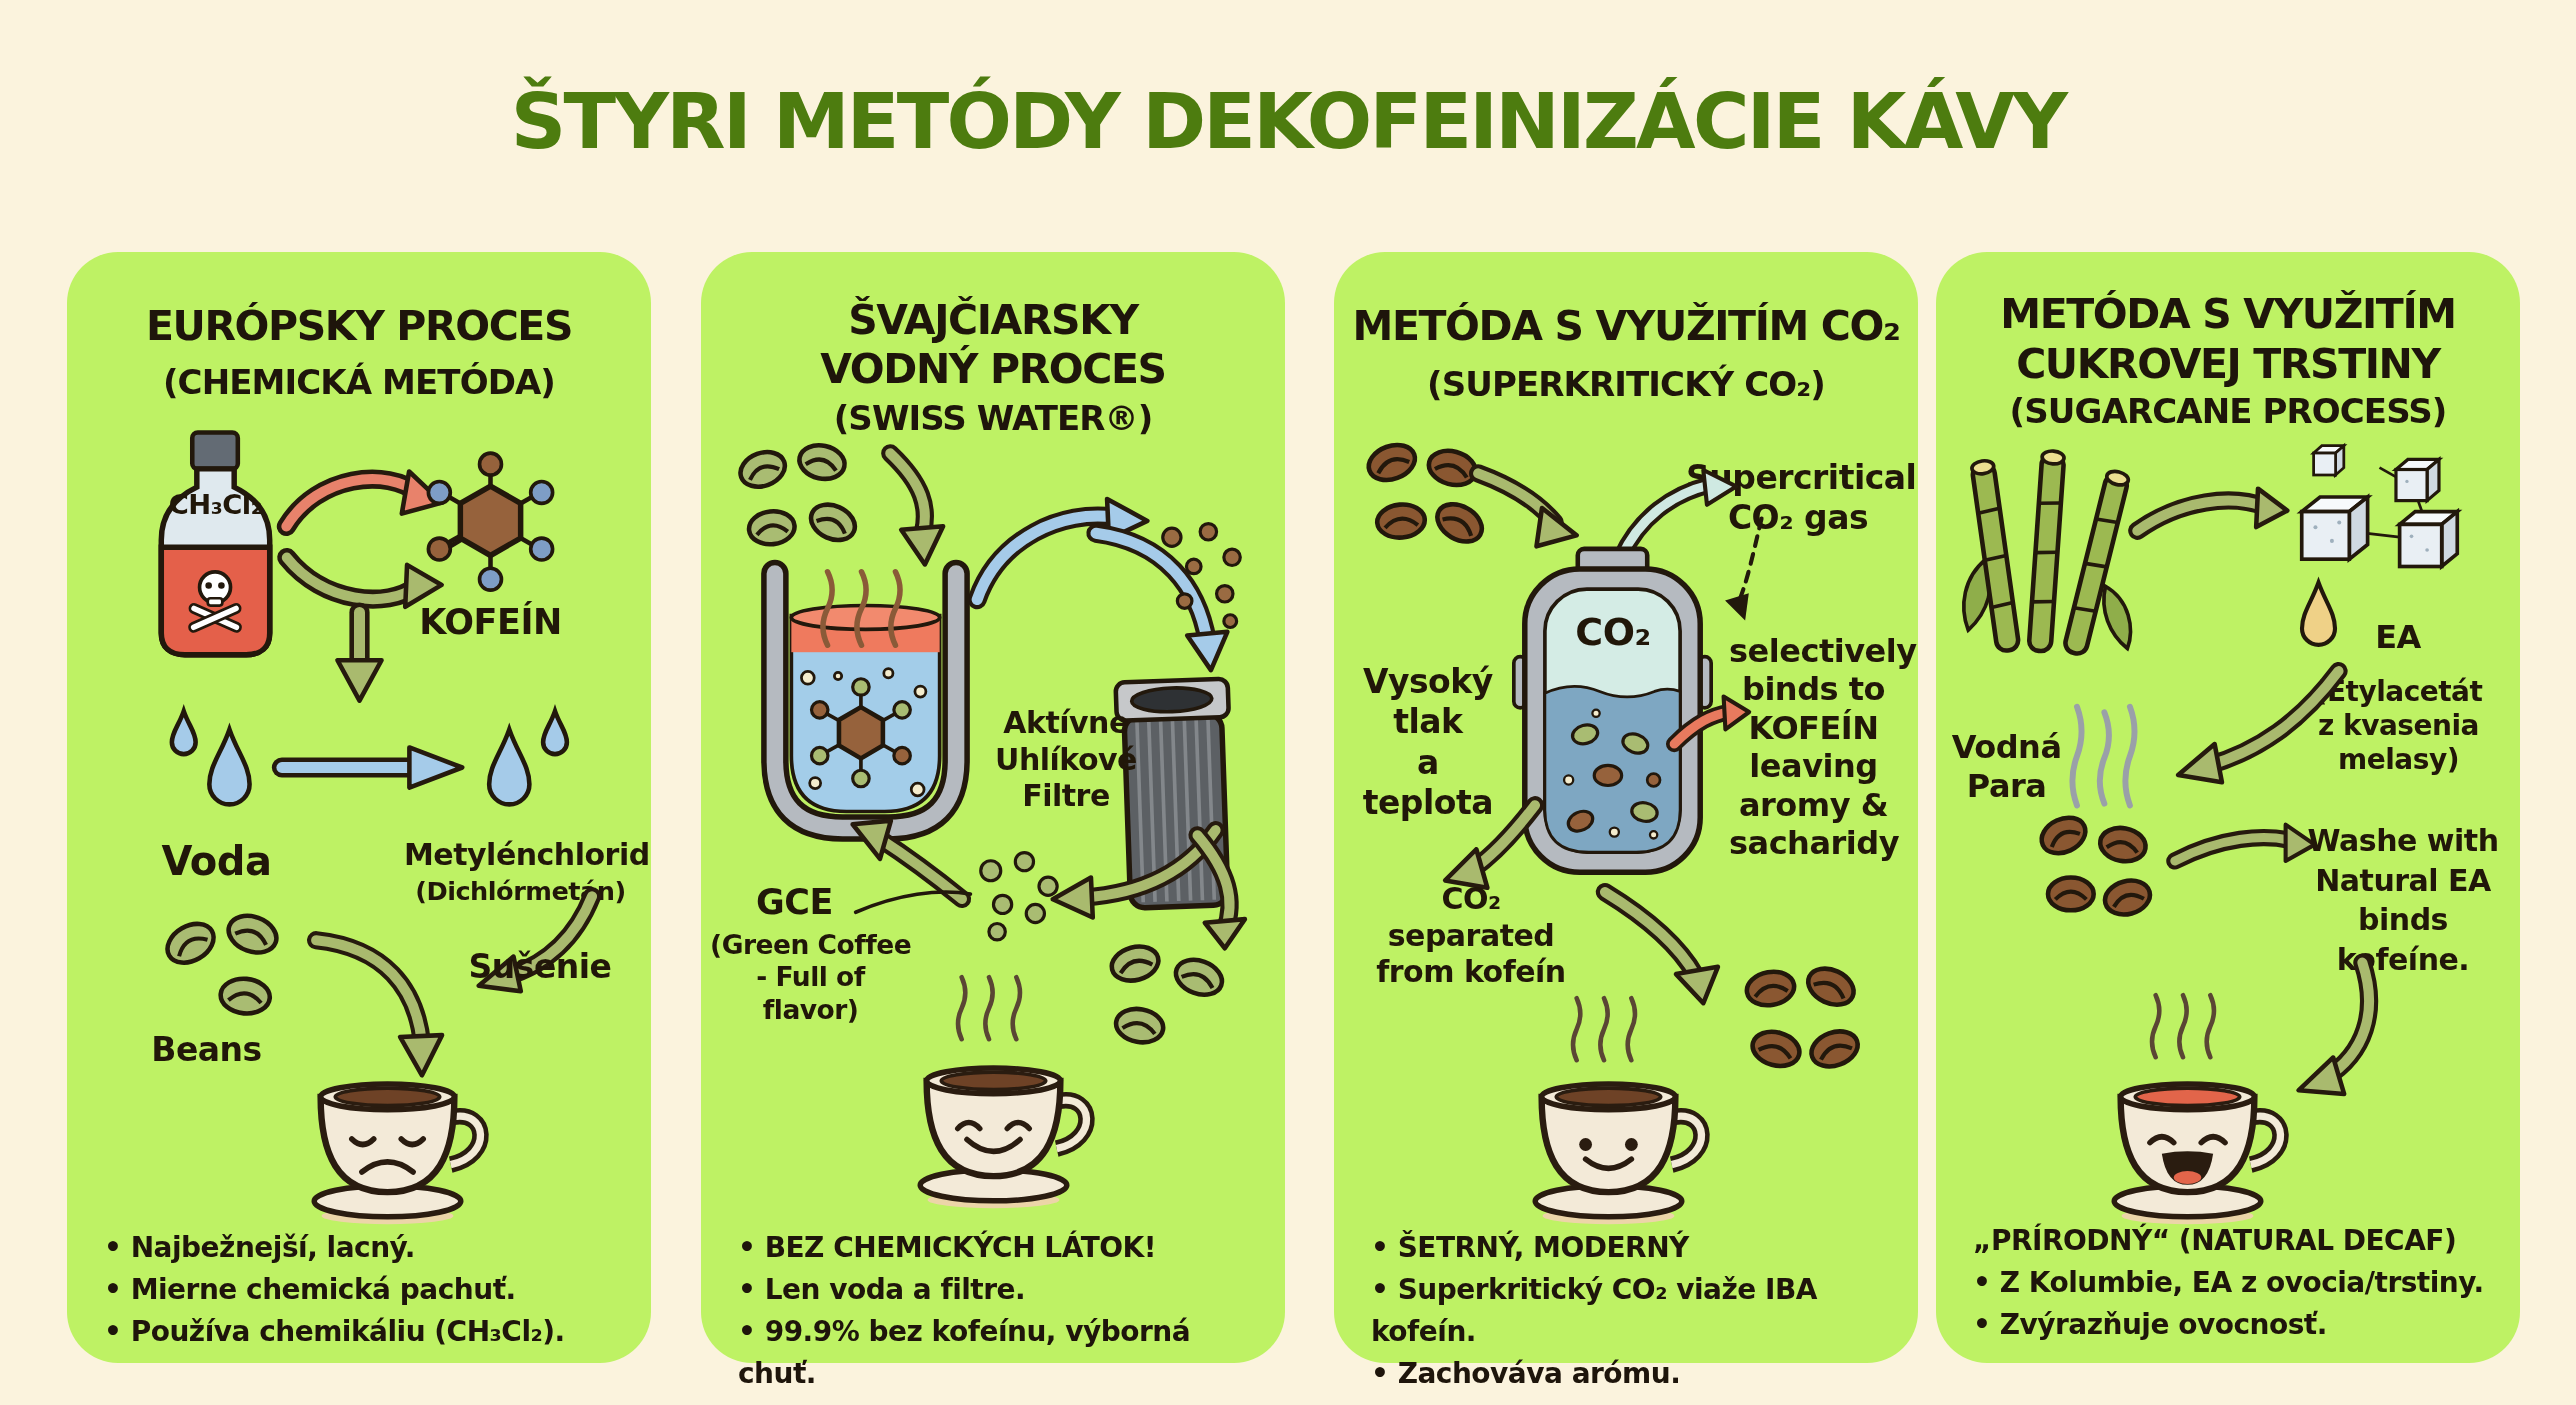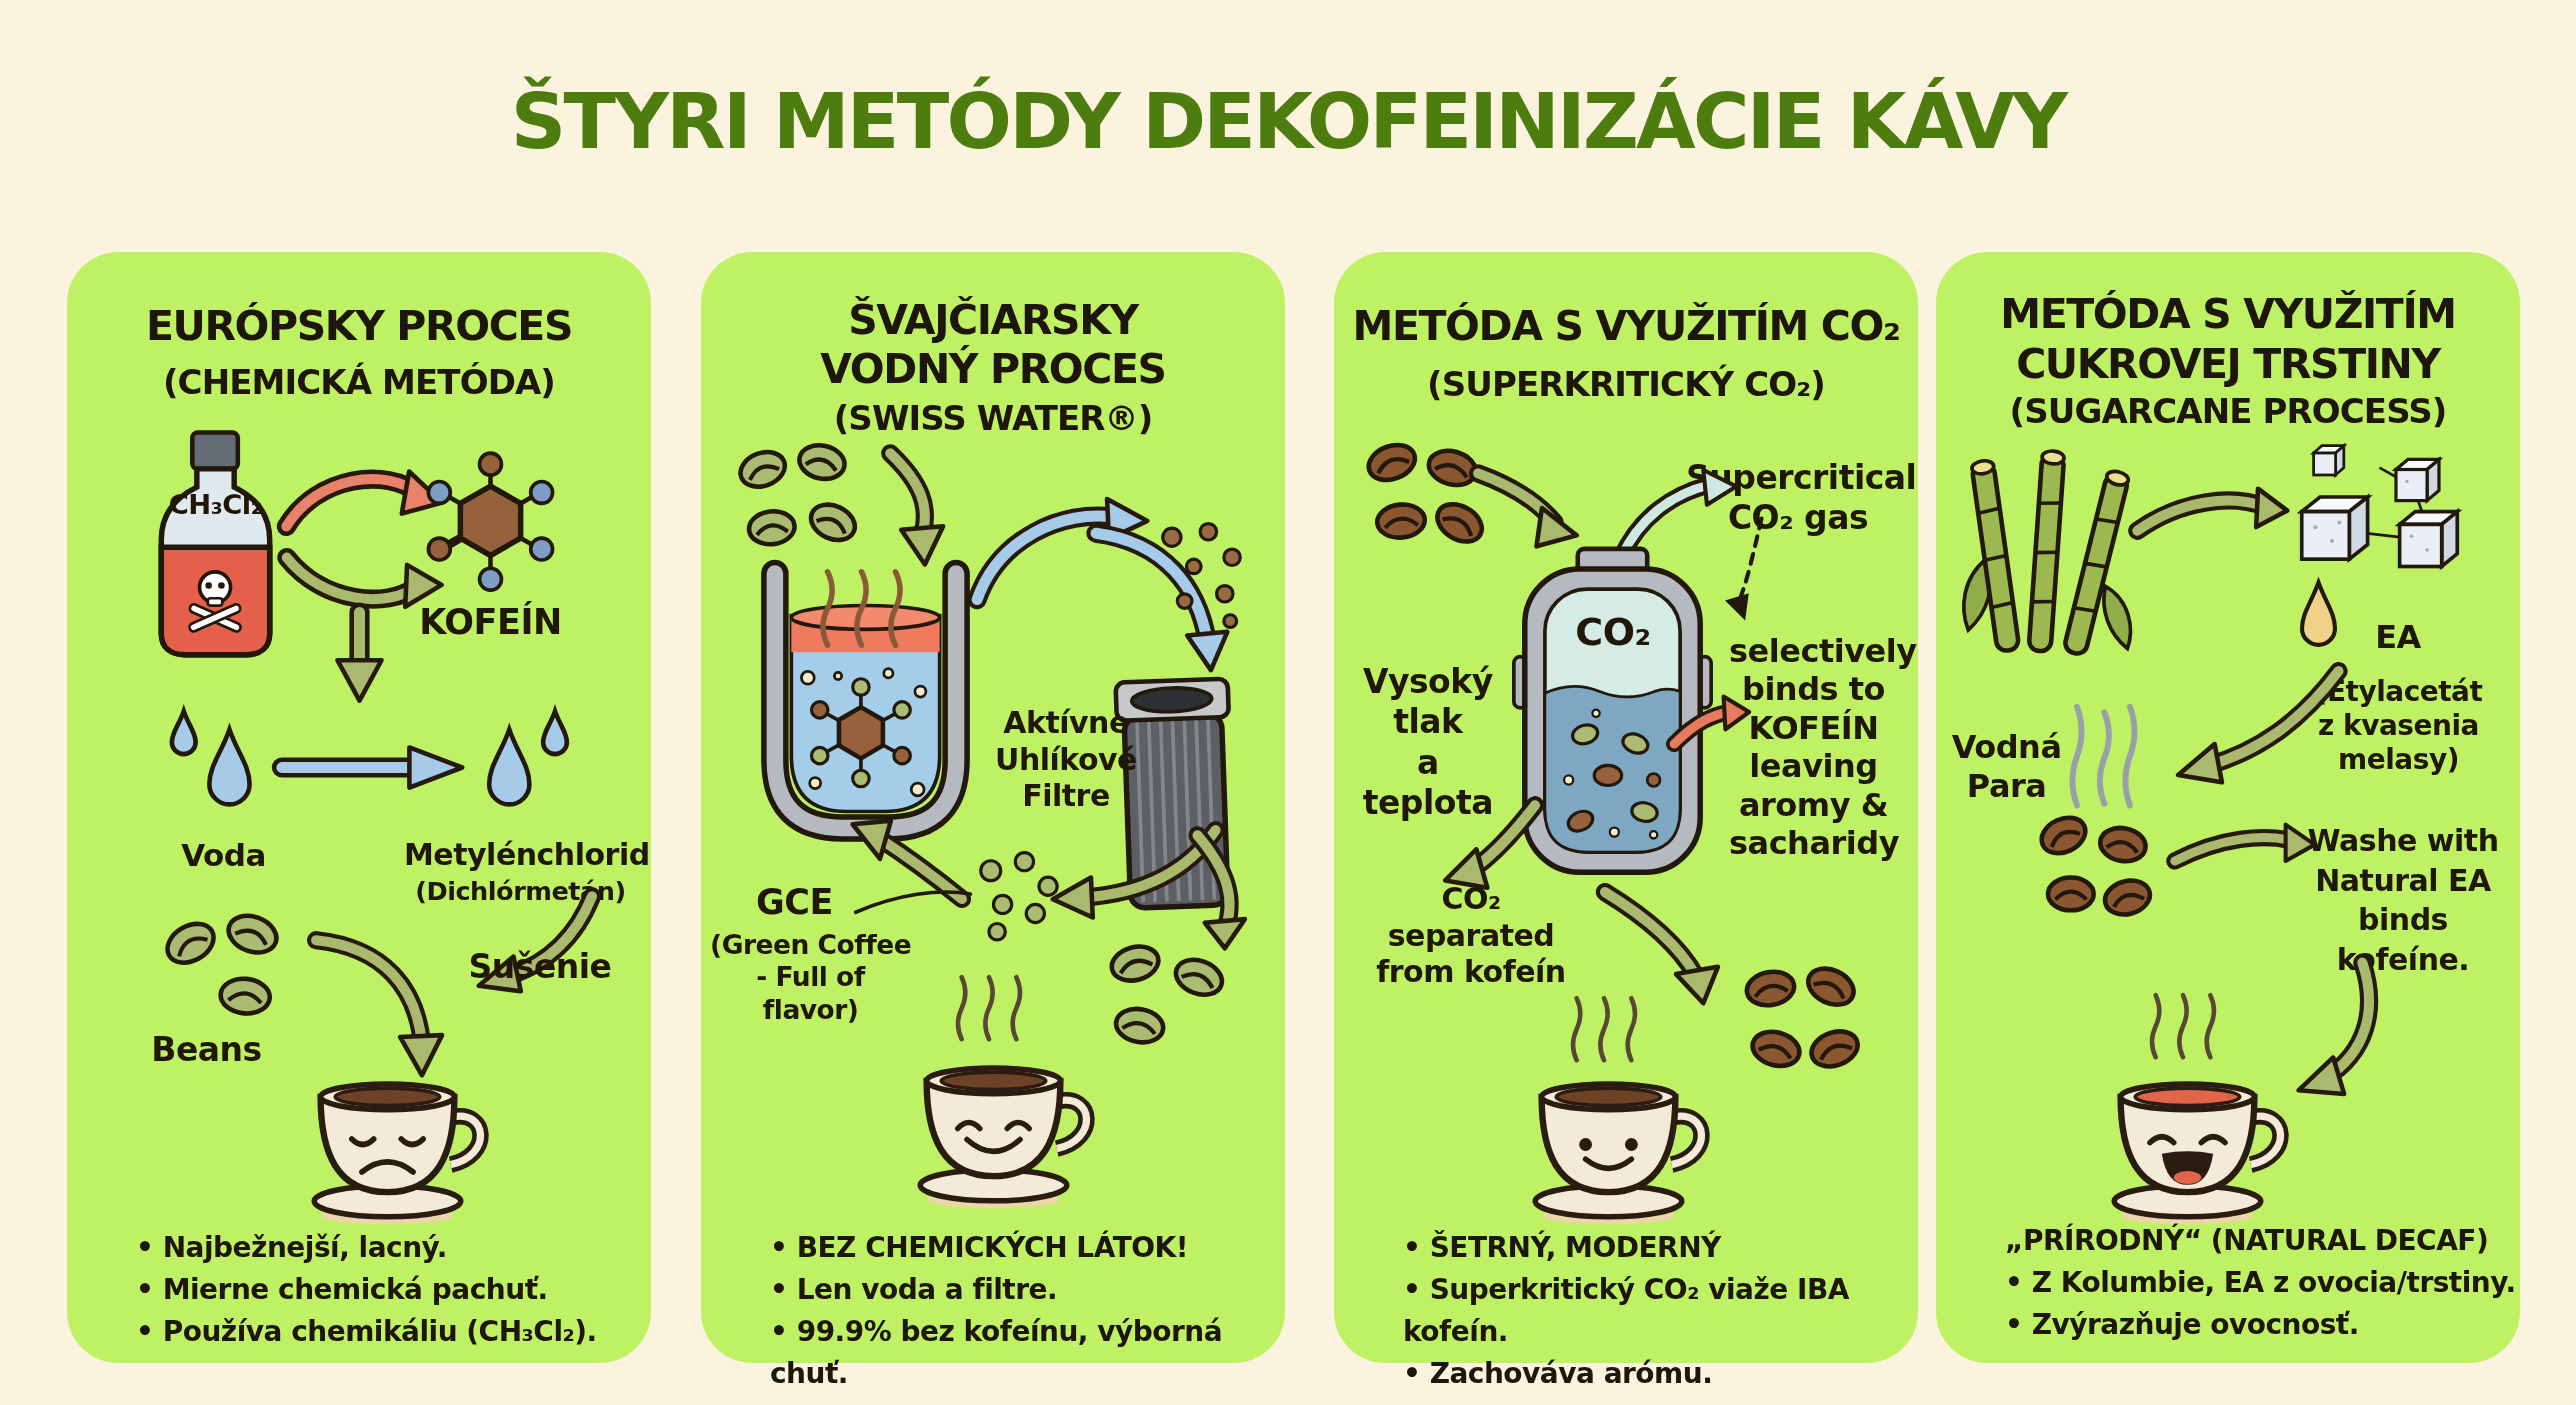--- a/index.html
+++ b/index.html
@@ -7,21 +7,21 @@
           font-family:"DejaVu Sans", sans-serif;color:#221709;}
   .abs{position:absolute;}
   .title{left:0;right:0;top:77px;text-align:center;font-size:77px;font-weight:800;
          letter-spacing:-2.7px;color:#4d7c0f;}
   .panel{top:252px;width:584px;height:1111px;background:#bef264;border-radius:51px;}
   .p1{left:67px}.p2{left:701px}.p3{left:1334px}.p4{left:1936px}
   .hdr{left:0;right:0;text-align:center;font-weight:800;font-size:41px;letter-spacing:-1.4px;color:#1e150b;}
   .sub{left:0;right:0;text-align:center;font-weight:700;font-size:34px;letter-spacing:-0.9px;color:#1e150b;}
   .lbl{font-weight:700;font-size:30px;letter-spacing:-0.5px;text-align:center;line-height:1.22;color:#211709;}
   .bullets{left:37px;width:529px;font-size:28px;font-weight:700;letter-spacing:-0.5px;
-           line-height:1.5;color:#1e150b;margin-left:32px;}
+           line-height:1.5;color:#1e150b;}
   .bb{font-weight:800;}
   svg{display:block;overflow:visible;}
 </style>
 </head>
 <body>
 
 <div id="canvas">
 
   <div class="abs title">ŠTYRI METÓDY DEKOFEINIZÁCIE KÁVY</div>
 
@@ -94,21 +94,21 @@
     <svg class="abs" style="left:207px;top:490px" width="197" height="51" viewBox="0 0 215 56">
       <path d="M8,28 L155,28" stroke="#261a0e" stroke-width="22" stroke-linecap="round"></path>
       <path d="M8,28 L155,28" stroke="#a5cbe9" stroke-width="12" stroke-linecap="round"></path>
       <polygon points="148,6 206,28 148,50" fill="#a5cbe9" stroke="#261a0e" stroke-width="5" stroke-linejoin="round"></polygon>
     </svg>
 
     <svg class="abs" style="left:401px;top:450px" width="110" height="128" viewBox="0 0 120 140">
       <path d="M45,30 C36,56 23,70 23,90 a22,22 0 0 0 44,0 C67,70 54,56 45,30 Z" fill="#a5cbe9" stroke="#22180c" stroke-width="5"></path>
       <path d="M95,10 C90,25 82,33 82,44 a13,13 0 0 0 26,0 C108,33 100,25 95,10 Z" fill="#a5cbe9" stroke="#22180c" stroke-width="5"></path>
     </svg>
-    <div class="abs lbl" style="left:97px;top:585px;width:119px;font-size:31px">Voda</div>
+    <div class="abs lbl" style="left:90px;top:585px;width:119px;font-size:40px">Voda</div>
     <div class="abs lbl" style="left:337px;top:585px;width:233px;font-size:30px">Metylénchlorid</div>
     <div class="abs lbl" style="left:337px;top:624px;width:233px;font-size:25.6px">(Dichlórmetán)</div>
 
     <svg class="abs" style="left:399px;top:637px" width="137" height="105" viewBox="0 0 150 115">
       <path d="M138,8 C118,58 84,84 44,96" stroke="#261a0e" stroke-width="20" fill="none" stroke-linecap="round"></path>
       <path d="M138,8 C118,58 84,84 44,96" stroke="#a9ba6e" stroke-width="11" fill="none" stroke-linecap="round"></path>
       <polygon points="52,74 14,106 60,112" fill="#a9ba6e" stroke="#261a0e" stroke-width="5" stroke-linejoin="round"></polygon>
     </svg>
     <div class="abs lbl" style="left:384px;top:695px;width:178px;font-size:33px">Sušenie</div>
 

